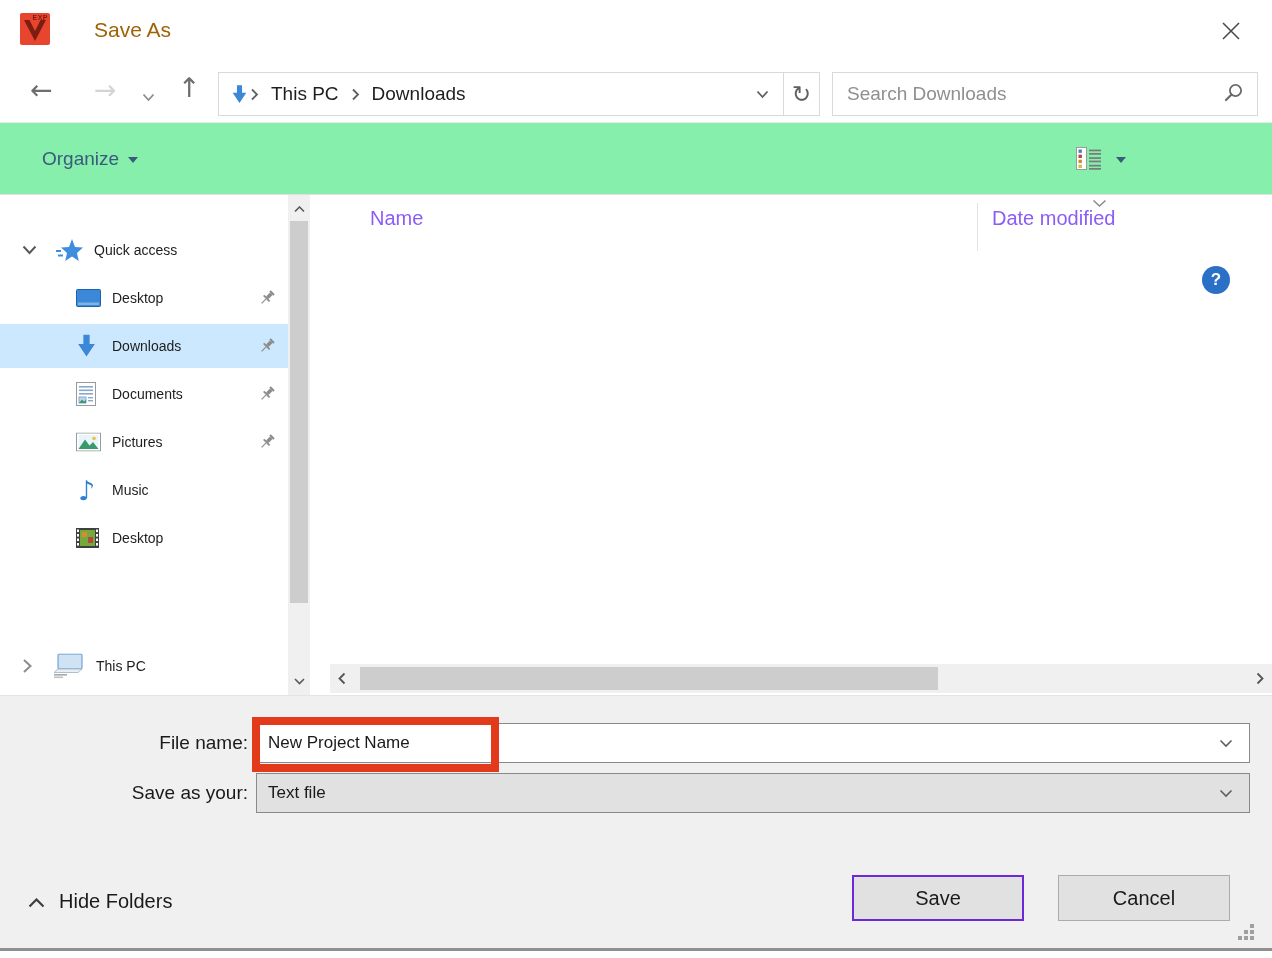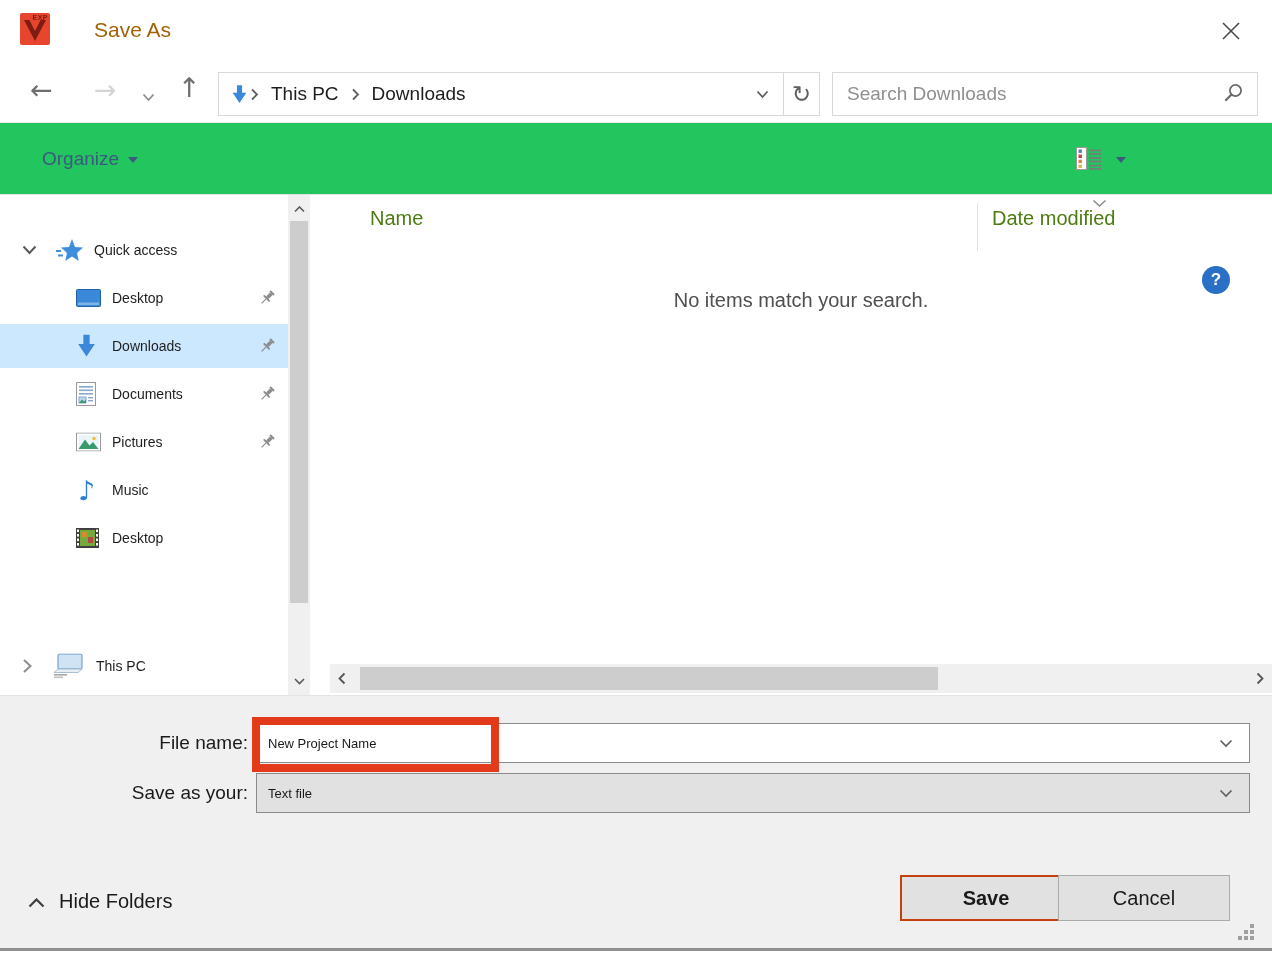--- a/index.html
+++ b/index.html
@@ -24,21 +24,21 @@
   .addressbar .spacer { flex:1; }
   .addressbar .dd { margin-right:14px; }
   .refreshbox { position:absolute; left:783px; top:72px; width:37px; height:44px; border:1px solid #d9d9d9; display:flex; align-items:center; justify-content:center; }
   .refreshbox span { font-family:"DejaVu Sans", sans-serif; font-size:23px; color:#5f5f5f; }
   .searchbox { position:absolute; left:832px; top:72px; width:426px; height:44px; border:1px solid #d9d9d9; display:flex; align-items:center; padding:0 14px; }
   .searchbox input { flex:1; border:none; outline:none; font-size:19px; font-family:"Liberation Sans", sans-serif; color:#a21caf; background:transparent; }
   .searchbox input::placeholder { color:#8f8f8f; opacity:1; }
 
   
   .topline { position:absolute; left:0; top:122px; width:1272px; height:1px; background:#ebebeb; }
-  .toolbar { position:absolute; left:0; top:123px; width:1272px; height:72px; background:#22c55e; border-bottom:1px solid #e0e0e0; }
+  .toolbar { position:absolute; left:0; top:123px; width:1272px; height:72px; background:#86efac; border-bottom:1px solid #e0e0e0; }
   .tb-item { position:absolute; top:0; height:71px; display:flex; align-items:center; gap:9px; font-size:19px; color:#3c5a7e; cursor:pointer; }
   .tb-organize { left:42px; }
   .tb-newfolder { left:222px; }
   .tri-down { width:0; height:0; border-left:5px solid transparent; border-right:5px solid transparent; border-top:6px solid #3c5a7e; margin-top:3px; }
   .tb-views { left:1076px; }
   .tb-viewdd { left:1116px; }
   .help-btn { position:absolute; left:1202px; top:143px; width:28px; height:28px; border-radius:50%; background:#2a70c6; color:#fff; font-size:17px; font-weight:bold; display:flex; align-items:center; justify-content:center; cursor:pointer; }
 
   
   .side-row { position:absolute; left:0; width:288px; height:44px; cursor:pointer; }
@@ -50,41 +50,41 @@
 
   
   .vscroll { position:absolute; left:288px; top:195px; width:22px; height:500px; background:#f0f0f0; }
   .vscroll .thumb { position:absolute; left:2px; top:26px; width:18px; height:382px; background:#cdcdcd; }
   .vscroll .arr { position:absolute; left:0; width:22px; height:20px; display:flex; align-items:center; justify-content:center; }
   .hscroll { position:absolute; left:330px; top:664px; width:942px; height:29px; background:#f0f0f0; }
   .hscroll .thumb { position:absolute; left:30px; top:3px; width:578px; height:23px; background:#cdcdcd; }
   .hscroll .arr { position:absolute; top:0; width:20px; height:29px; display:flex; align-items:center; justify-content:center; }
 
   
-  .col-hdr { position:absolute; top:207px; font-size:20px; color:#4d7c0f; cursor:pointer; white-space:nowrap; }
+  .col-hdr { position:absolute; top:207px; font-size:20px; color:#8b5cf6; cursor:pointer; white-space:nowrap; }
   .hdr-name { left:370px; }
   .hdr-date { left:992px; }
   .hdr-div { position:absolute; left:977px; top:203px; width:1px; height:48px; background:#e2e2e2; }
   .sort-chev { position:absolute; left:1092px; top:194px; }
   .empty-msg { position:absolute; left:330px; top:289px; width:942px; text-align:center; font-size:20px; color:#4f4f4f; }
 
   
   .bottom { position:absolute; left:0; top:695px; width:1272px; height:253px; background:#f0f0f0; border-top:1px solid #e4e4e4; }
   .f-label { position:absolute; left:0; width:248px; text-align:right; font-size:19px; color:#1a1a1a; }
   .lbl-name { top:36px; }
   .lbl-type { top:86px; }
-  .field { position:absolute; left:256px; width:994px; height:40px; display:flex; align-items:center; padding-left:11px; font-size:13px; color:#1a1a1a; }
+  .field { position:absolute; left:256px; width:994px; height:40px; display:flex; align-items:center; padding-left:11px; font-size:17px; color:#1a1a1a; }
   .fld-name { top:27px; background:#fff; border:1px solid #8a8a8a; }
   .fld-type { top:77px; background:#e1e1e1; border:1px solid #8a8a8a; cursor:pointer; }
   .field .spacer { flex:1; }
   .field .dd { margin-right:16px; display:flex; }
   .annot { position:absolute; left:252px; top:21px; width:247px; height:55px; border:8px solid #e23a1b; pointer-events:none; }
   .hidefolders { position:absolute; left:28px; top:194px; display:flex; gap:14px; font-size:20px; color:#1a1a1a; cursor:pointer; }
   .btn { position:absolute; top:179px; width:172px; height:46px; background:#e1e1e1; display:flex; align-items:center; justify-content:center; font-size:20px; color:#1a1a1a; cursor:pointer; }
-  .btn-save { left:900px; border:2px solid #c2410c;font-weight:bold; }
+  .btn-save { left:852px; border:2px solid #6d28d9; }
   .btn-cancel { left:1058px; border:1px solid #ababab; }
   .grip { position:absolute; left:1238px; top:228px; width:17px; height:17px; }
   .grip i { position:absolute; width:4px; height:4px; background:#9f9f9f; }
   .bottom-edge { position:absolute; left:0; top:948px; width:1272px; height:3px; background:#8f8f8f; }
 </style>
 </head>
 <body>
 
 <div id="win">
 
@@ -334,21 +334,20 @@
         </svg>
       </span>
   </div>
 
   <div class="col-hdr hdr-name">Name</div>
   <div class="hdr-div"></div>
   <span class="sort-chev"><svg width="15" height="9" viewBox="0 0 15 9">
         <polyline points="1.5,1.5 7.5,7 13.5,1.5" fill="none" stroke="#8a8a8a" stroke-width="1.5"></polyline>
       </svg></span>
   <div class="col-hdr hdr-date">Date modified</div>
-  <div class="empty-msg">No items match your search.</div>
 
   <div class="hscroll">
     <span class="arr" style="left:2px;">
         <svg width="8" height="13" viewBox="0 0 8 13">
           <polyline points="6.5,1.5 1.5,6.5 6.5,11.5" fill="none" stroke="#555" stroke-width="1.8"></polyline>
         </svg>
       </span>
     <div class="thumb"></div>
     <span class="arr" style="left:920px;">
         <svg width="8" height="13" viewBox="0 0 8 13">

